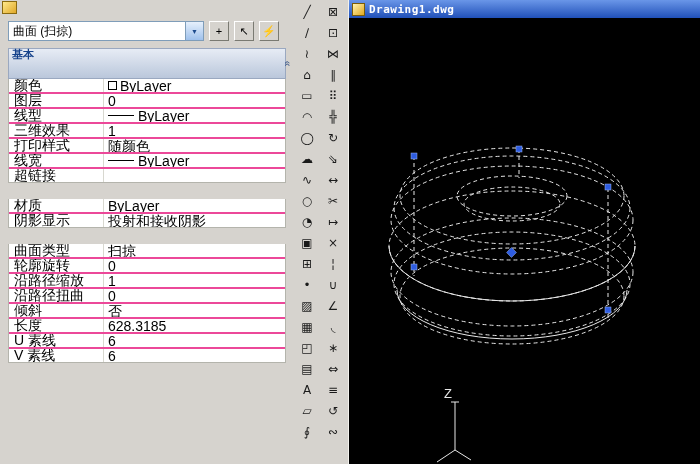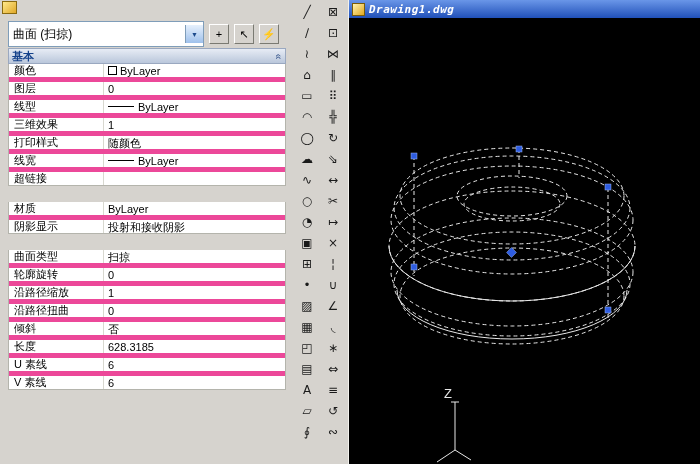--- a/index.html
+++ b/index.html
@@ -6,56 +6,56 @@
   .screen{position:relative;width:700px;height:464px;background:var(--ui-background,#d6d3ce);overflow:hidden;
           font-family:"Liberation Sans","DejaVu Sans",sans-serif;font-size:11px;color:#000;}
 
   
   .corner-icon{position:absolute;left:2px;top:1px;width:13px;height:11px;
                background:linear-gradient(135deg,#ffe98c,#e0a828);border:1px solid #8a6a10;}
 
   
   .left-panel{position:absolute;left:0;top:0;width:292px;height:464px;}
   .selector-row{position:absolute;left:8px;top:21px;display:flex;align-items:center;gap:5px;}
-  .combo{width:196px;height:26px;background:#fff;border:1px solid #7f9db9;display:flex;align-items:center;box-sizing:border-box;}
+  .combo{width:196px;height:20px;background:#fff;border:1px solid #7f9db9;display:flex;align-items:center;box-sizing:border-box;}
   .combo-text{flex:1;padding-left:4px;font-size:12px;white-space:nowrap;overflow:hidden;}
   .combo-arrow{width:17px;height:18px;background:linear-gradient(180deg,#e6f0fc,#9fc1ec);border-left:1px solid #7f9db9;
                display:flex;align-items:center;justify-content:center;font-size:7px;color:#1c4a8c;}
   .mini-btn{width:20px;height:20px;box-sizing:border-box;background:var(--ui-background,#d6d3ce);
             border-top:1px solid #fff;border-left:1px solid #fff;border-right:1px solid #7a7a72;border-bottom:1px solid #7a7a72;
             font-size:11px;display:flex;align-items:center;justify-content:center;padding:0;cursor:default;}
 
   .prop-grid{position:absolute;left:8px;top:48px;width:278px;}
-  .sec-header{height:16px;display:flex;align-items:center;box-sizing:border-box;
+  .sec-header{height:31px;display:flex;box-sizing:border-box;
               background:linear-gradient(180deg,var(--section-header-bg1,#e7ecf5),var(--section-header-bg2,#bac7db));
               border:1px solid #9aa8c0;font-weight:bold;color:var(--section-header-text,#15428b);}
   .sec-title{flex:1;padding-left:3px;font-size:11px;line-height:11px;}
   .sec-chev{width:14px;text-align:center;transform:rotate(90deg);font-size:10px;color:#35548a;font-weight:normal;}
   .sec-rows{border:1px solid #b4b4ac;border-top:none;background:#fff;}
-  .prop-row{display:flex;height:13px;line-height:12px;font-size:11px;background:#fff;}
-  .prop-row + .prop-row{border-top:5px solid #ec4899;}
+  .prop-row{display:flex;height:13px;line-height:12px;font-size:14px;background:#fff;}
+  .prop-row + .prop-row{border-top:2px solid #ec4899;}
   .prop-label{width:95px;padding-left:5px;border-right:1px solid #d8d8d0;box-sizing:border-box;white-space:nowrap;overflow:hidden;}
   .prop-value{flex:1;padding-left:4px;display:flex;align-items:center;white-space:nowrap;overflow:hidden;text-align:center;}
   .swatch{width:9px;height:9px;border:1px solid #000;background:#fff;margin-right:3px;flex:none;box-sizing:border-box;}
   .bl-line{width:26px;height:1px;background:#000;margin-right:4px;flex:none;}
   .sec-gap{height:16px;}
 
   
   .toolbar{position:absolute;top:1px;width:24px;display:flex;flex-direction:column;align-items:center;}
   #draw-toolbar{left:295px;}
   #modify-toolbar{left:321px;}
   .tool-btn{width:21px;height:21px;flex:none;display:flex;align-items:center;justify-content:center;
             font-size:12px;line-height:12px;color:#1a1a1a;background:transparent;border:1px solid transparent;
             border-radius:1px;padding:0;margin:0;cursor:default;font-family:"DejaVu Sans",sans-serif;}
 
   
   .drawing-window{position:absolute;left:348px;top:0;width:352px;height:464px;box-sizing:border-box;
                   border-left:1px solid #f2f1ed;}
   .titlebar{height:18px;background:linear-gradient(180deg,var(--titlebar-start,#6a96e8),var(--titlebar-end,#2050b8));
-            display:flex;align-items:center;padding-left:3px;gap:4px;font-style:italic;}
+            display:flex;align-items:center;padding-left:3px;gap:4px;}
   .doc-icon{width:11px;height:11px;background:linear-gradient(135deg,#fff3b0,#e0a820);border:1px solid #7a5c08;flex:none;}
   .title-text{color:#fff;font-weight:bold;font-size:11px;letter-spacing:0.5px;
               font-family:"DejaVu Sans Mono","Liberation Mono",monospace;}
   .canvas{position:absolute;left:0;top:18px;right:0;bottom:0;background:var(--canvas-bg,#000);}
   .canvas svg{display:block;}
 </style>
 </head>
 <body>
 
 <div class="screen">

